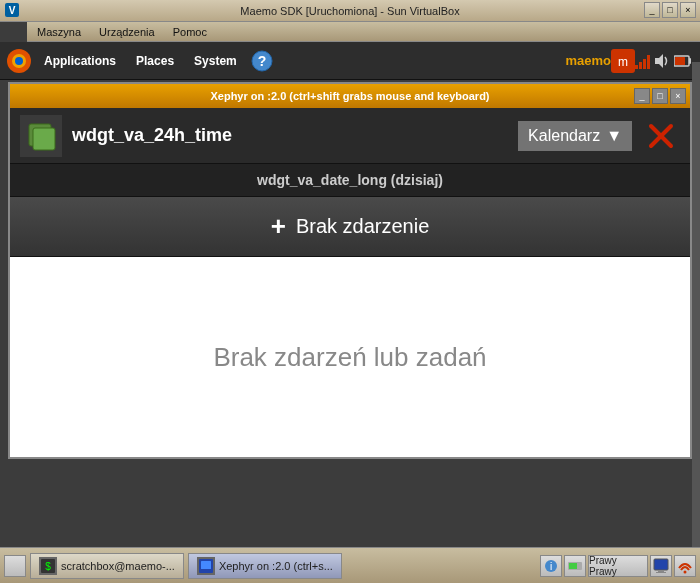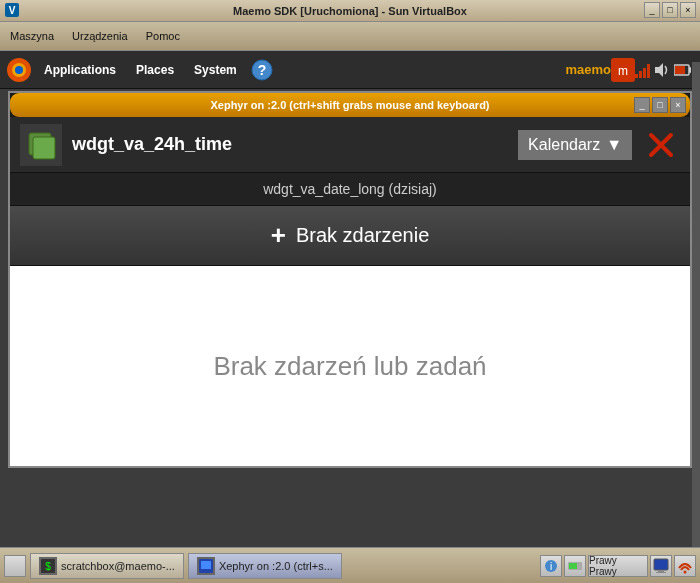--- a/index.html
+++ b/index.html
@@ -18,21 +18,21 @@
       height: 22px;
       display: flex;
       align-items: center;
       justify-content: center;
       position: relative;
       border-bottom: 1px solid #888;
     }
     .host-titlebar-text {
       font-size: 11px;
       color: #222;
-      font-weight: bold;
+      font-weight: normal;
     }
     .host-titlebar-controls {
       position: absolute;
       right: 4px;
       top: 2px;
       display: flex;
       gap: 2px;
     }
     .host-btn {
       width: 16px;
@@ -54,26 +54,27 @@
       align-items: center;
     }
     .host-icon-small {
       width: 16px;
       height: 16px;
     }
 
     
     .host-menubar {
       background: linear-gradient(to bottom, #c8bda0, #a89878);
-      height: 29px;
+      height: 20px;
       display: flex;
       align-items: center;
       padding: 0 6px;
       gap: 10px;
       border-bottom: 1px solid #888;
+      margin-left: 27px;
     }
     .host-menu-item {
       font-size: 11px;
       color: #111;
       cursor: pointer;
       padding: 1px 4px;
     }
 
     
     .maemo-taskbar {
@@ -116,21 +117,20 @@
       margin: 2px 8px;
       position: relative;
     }
     .xephyr-titlebar {
       background: linear-gradient(to bottom, #e8a000, #c07800);
       height: 24px;
       display: flex;
       align-items: center;
       padding: 0 6px;
       position: relative;
-      border-radius: 9px;
     }
     .xephyr-title {
       font-size: 11px;
       color: #fff;
       font-weight: bold;
       width: 100%;
       text-align: center;
     }
     .xephyr-controls {
       position: absolute;
@@ -207,20 +207,21 @@
     }
 
     
     .date-label {
       background: #222;
       text-align: center;
       color: #ccc;
       font-size: 14px;
       padding: 8px 0;
       border-bottom: 1px solid #111;
+      font-weight: bold;
     }
 
     
     .new-event-btn {
       background: linear-gradient(to bottom, #4a4a4a, #333);
       border: none;
       color: #fff;
       font-size: 20px;
       width: 100%;
       padding: 14px 20px;

